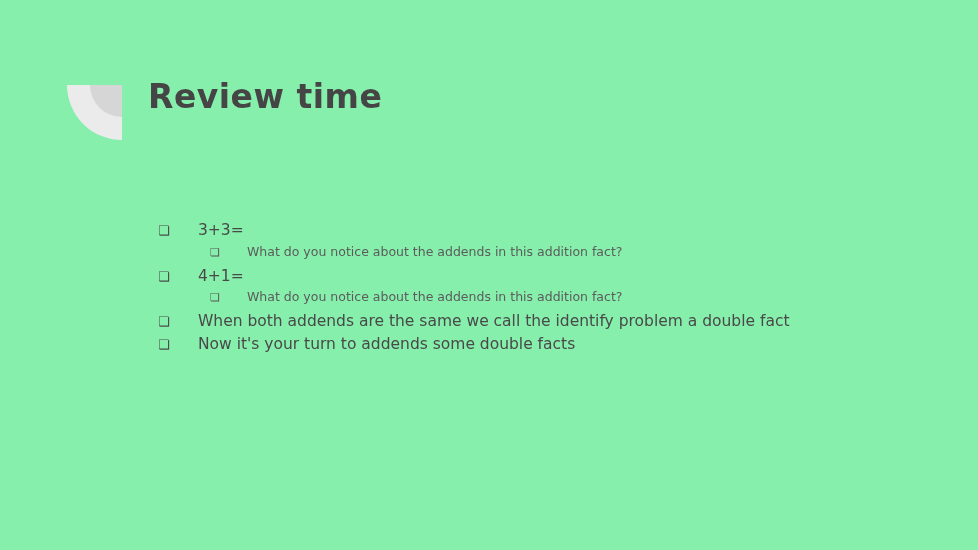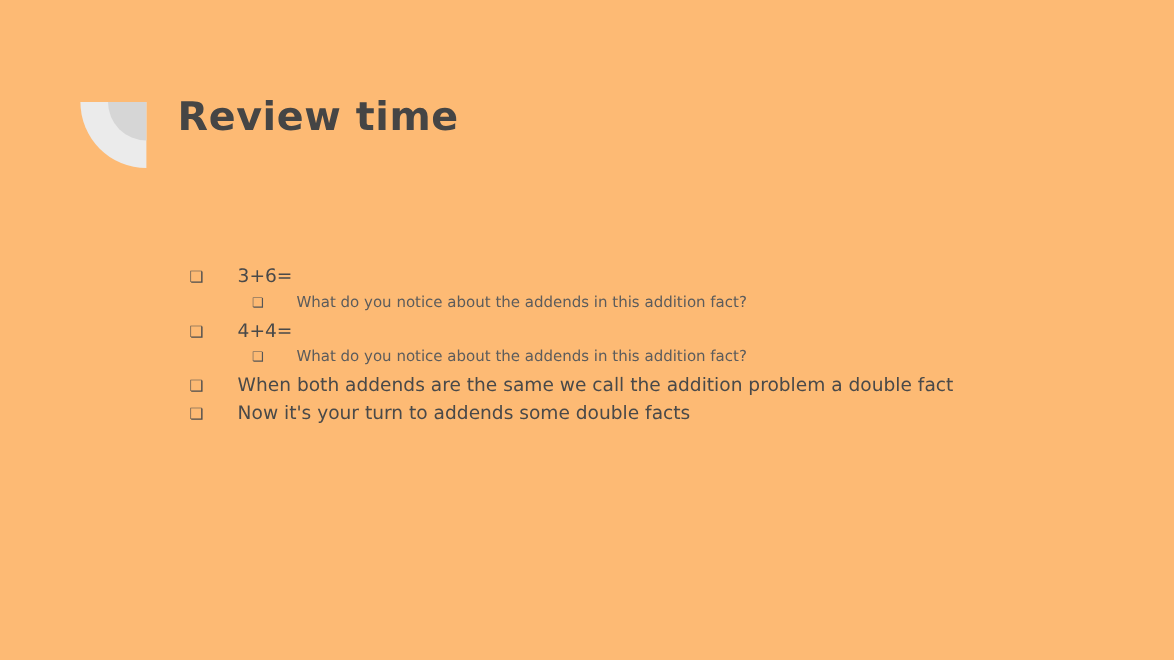--- a/index.html
+++ b/index.html
@@ -4,21 +4,21 @@
 <style>
   html, body {
     margin: 0;
     padding: 0;
     background: #ffffff;
   }
   .slide {
     position: relative;
     width: 978px;
     height: 550px;
-    background: #fdba74;
+    background: #86efac;
     overflow: hidden;
     font-family: "DejaVu Sans", sans-serif;
   }
   
   .deco-outer {
     position: absolute;
     left: 67px;
     top: 85px;
     width: 55px;
     height: 55px;
@@ -87,41 +87,41 @@
 
   <div class="deco-outer"></div>
   <div class="deco-inner"></div>
 
   <div class="title">Review time</div>
 
   <div class="list">
 
     <div class="row lvl1">
       <span class="bullet">❏</span>
-      <span class="txt">3+6=</span>
+      <span class="txt">3+3=</span>
     </div>
 
     <div class="row lvl2">
       <span class="bullet">❏</span>
       <span class="txt">What do you notice about the addends in this addition fact?</span>
     </div>
 
     <div class="row lvl1">
       <span class="bullet">❏</span>
-      <span class="txt">4+4=</span>
+      <span class="txt">4+1=</span>
     </div>
 
     <div class="row lvl2">
       <span class="bullet">❏</span>
       <span class="txt">What do you notice about the addends in this addition fact?</span>
     </div>
 
     <div class="row lvl1">
       <span class="bullet">❏</span>
-      <span class="txt">When both addends are the same we call the addition problem a double fact</span>
+      <span class="txt">When both addends are the same we call the identify problem a double fact</span>
     </div>
 
     <div class="row lvl1">
       <span class="bullet">❏</span>
       <span class="txt">Now it's your turn to addends some double facts</span>
     </div>
 
   </div>
 
 </div>

